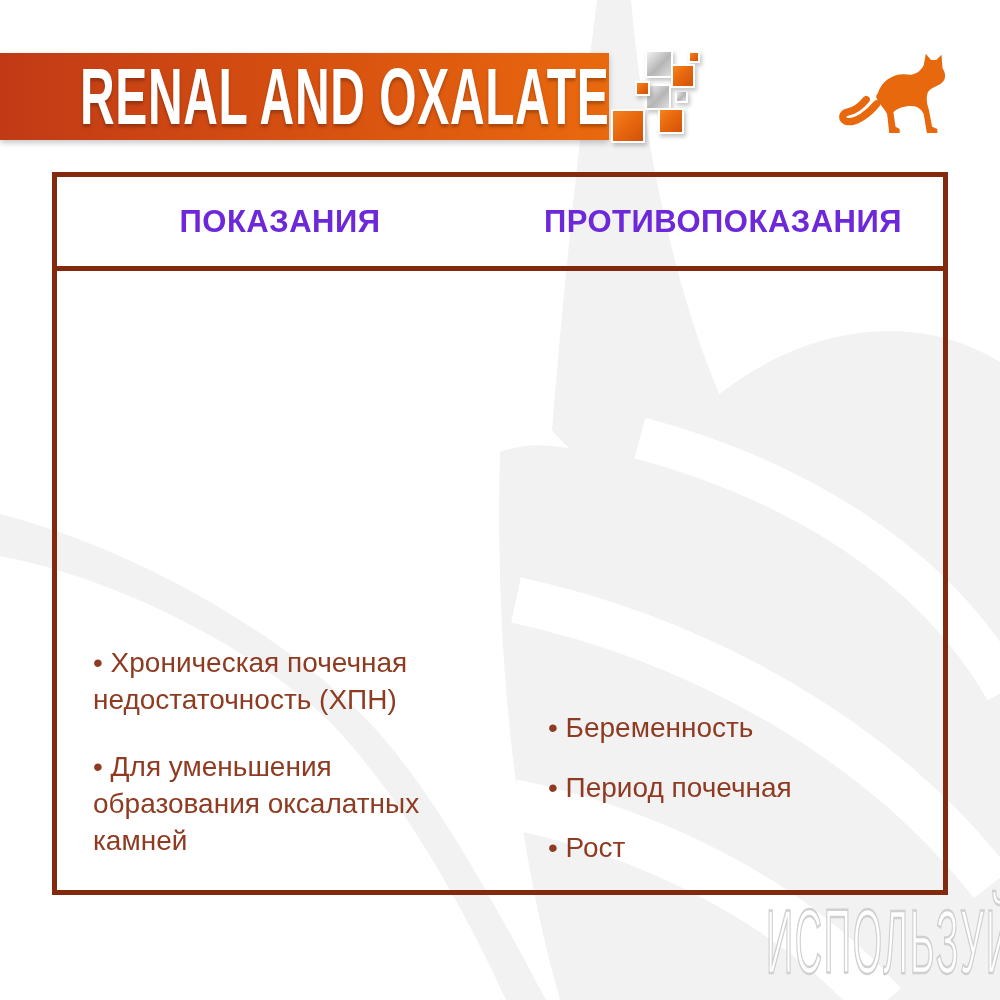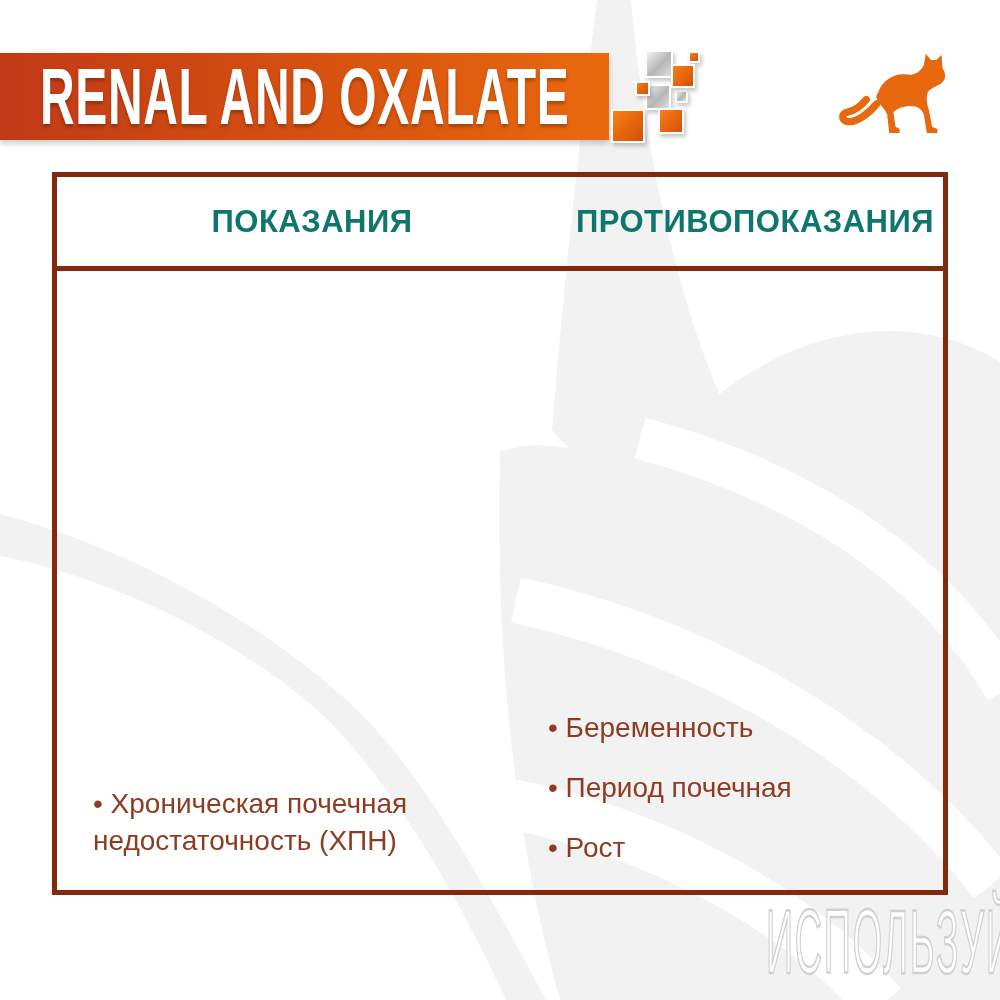--- a/index.html
+++ b/index.html
@@ -8,21 +8,21 @@
     background:#ffffff;
     font-family:"Liberation Sans", sans-serif;
   }
   
   .watermark{position:absolute;left:0;top:0;z-index:0;}
   
   .banner{
     position:absolute;left:0;top:53px;width:609px;height:87px;
     background:linear-gradient(90deg,#c13a16 0%,#d85210 55%,#e9690e 100%);
     box-shadow:0 3px 6px rgba(0,0,0,.22);
-    z-index:2;box-sizing:border-box;padding-left:40px;
+    z-index:2;box-sizing:border-box;padding-left:80px;
   }
   .banner-title{
     display:inline-block;white-space:nowrap;
     color:#ffffff;font-weight:700;font-size:80px;line-height:87px;
     transform:scaleX(.60);transform-origin:left center;
     letter-spacing:1px;
     text-shadow:0 3px 4px rgba(0,0,0,.25);
   }
   
   .sq{
@@ -35,21 +35,21 @@
   .cat{position:absolute;left:838px;top:50px;z-index:2;}
   
   .info-table{
     position:absolute;left:52px;top:172px;width:896px;height:723px;
     border:5px solid #83290e;box-sizing:border-box;z-index:1;
     background:transparent;
   }
   .thead{display:flex;height:89px;border-bottom:5px solid #83290e;box-sizing:content-box;}
   .th{
     display:flex;align-items:center;justify-content:center;
-    color:#0f766e;font-weight:700;font-size:31px;letter-spacing:.5px;margin-left:32px;
+    color:#6d28d9;font-weight:700;font-size:31px;letter-spacing:.5px;
   }
   .th-left{width:446px;}
   .th-right{flex:1;}
   .tbody{display:flex;height:calc(100% - 94px);align-items:flex-end;}
   .col{box-sizing:border-box;}
   .col-left{width:446px;padding:16px 18px 0 36px;}
   .divider{
     width:3px;margin-top:2px;
     background:repeating-linear-gradient(to bottom,#a04a28 0 3px,transparent 3px 9px);
   }
@@ -100,20 +100,21 @@
 
 <div class="info-table">
   <div class="thead">
     <div class="th th-left">ПОКАЗАНИЯ</div>
     <div class="th th-right">ПРОТИВОПОКАЗАНИЯ</div>
   </div>
   <div class="tbody">
     <div class="col col-left">
       <ul class="items">
         <li><span>•</span> <span>Хроническая почечная недостаточность (ХПН)</span></li>
+        <li><span>•</span> <span>Для уменьшения образования оксалатных камней</span></li>
       </ul>
     </div>
     <div class="divider"></div>
     <div class="col col-right">
       <ul class="items">
         <li><span>•</span> <span>Беременность</span></li>
         <li><span>•</span> <span>Период почечная</span></li>
         <li><span>•</span> <span>Рост</span></li>
       </ul>
     </div>

